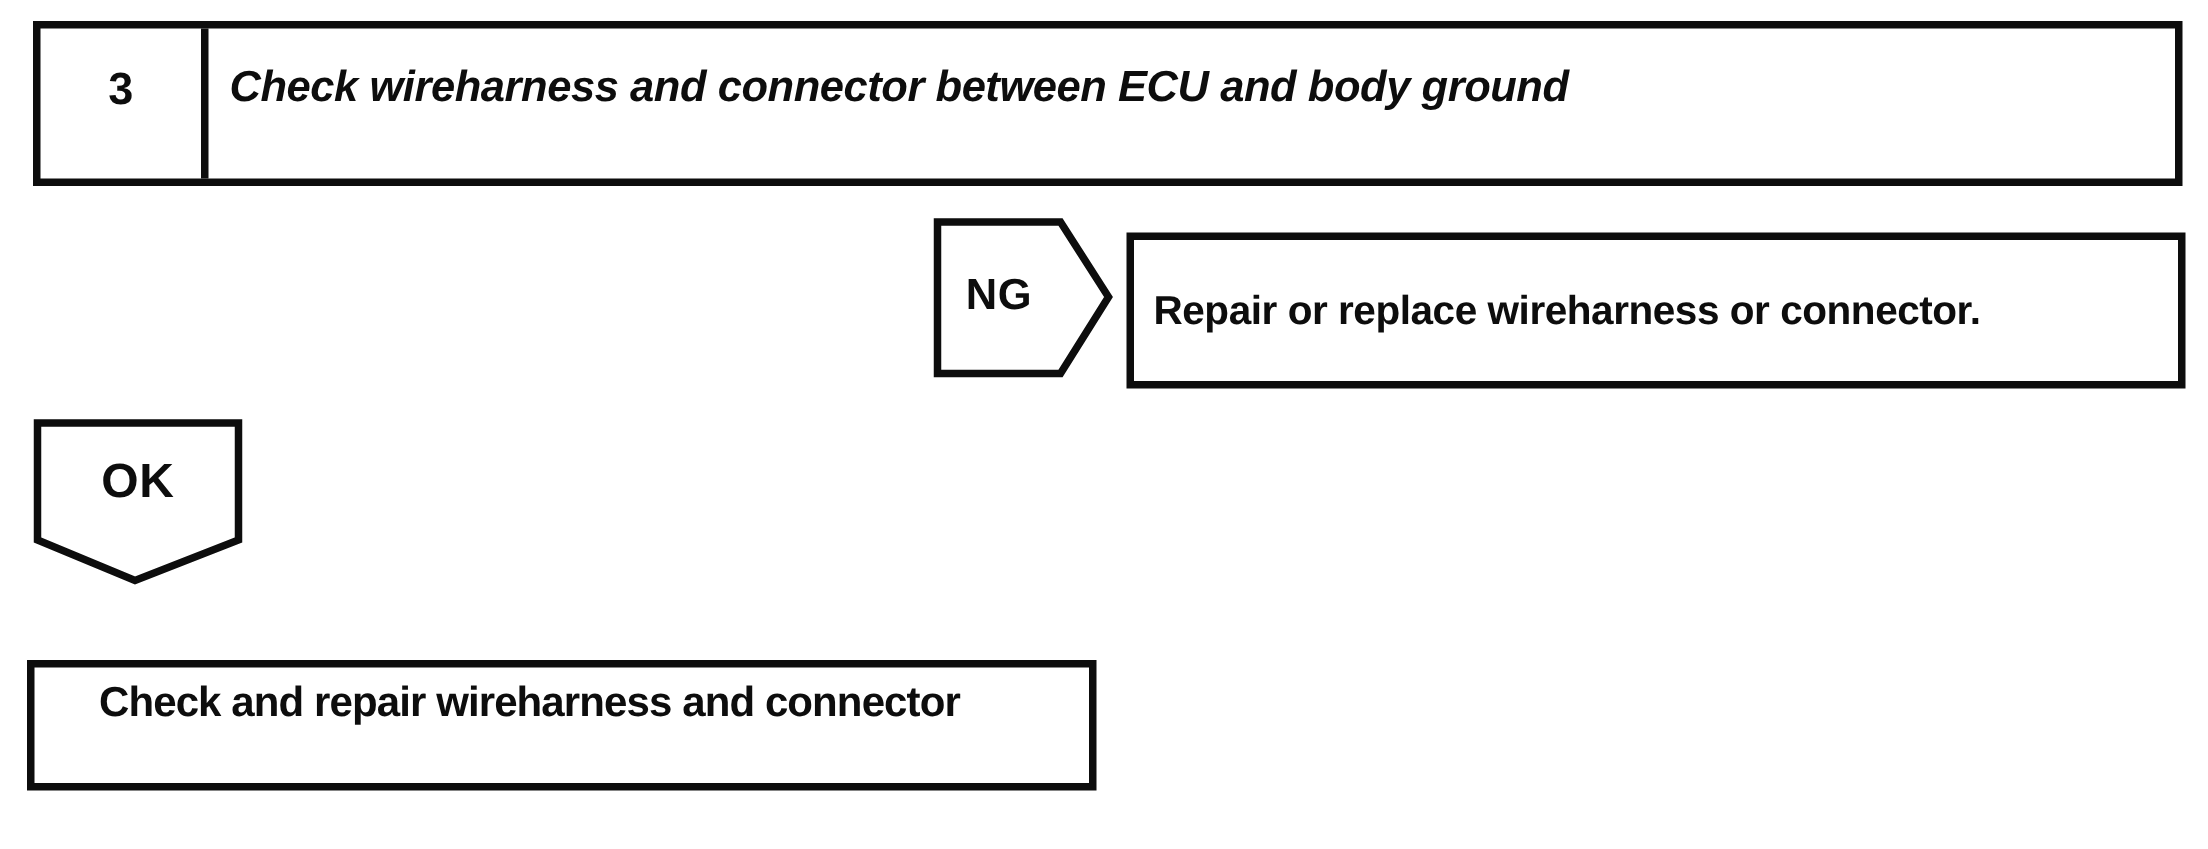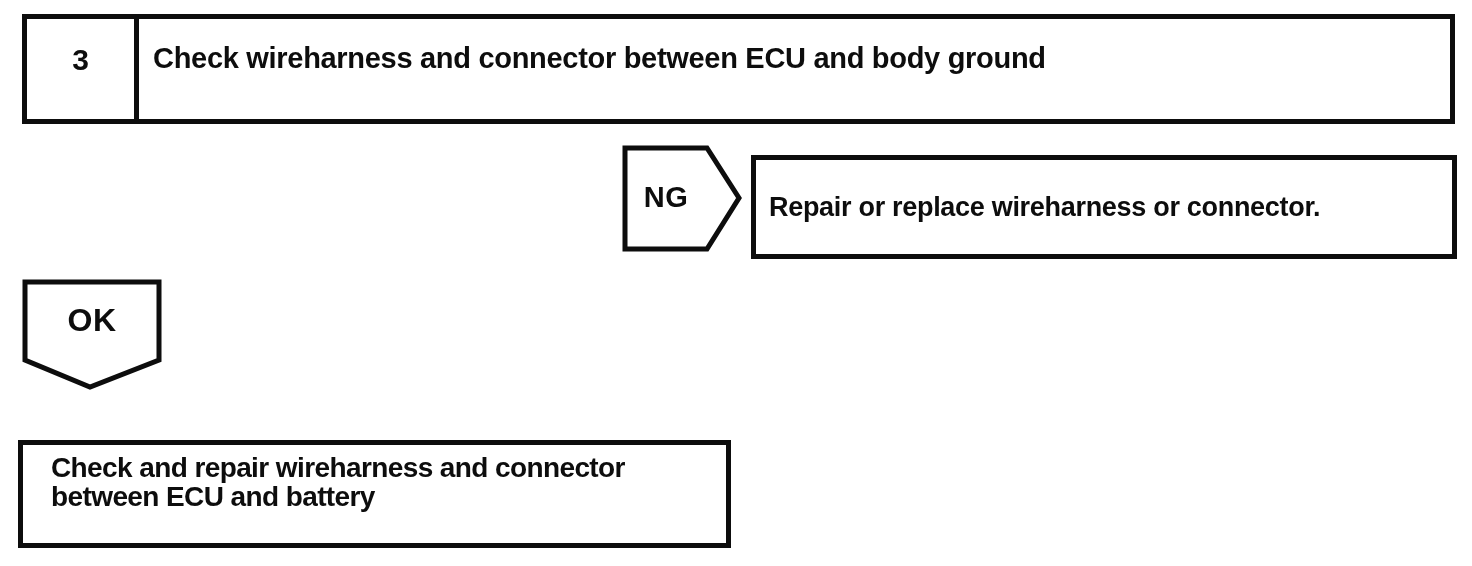--- a/index.html
+++ b/index.html
@@ -34,20 +34,21 @@
     flex: none;
   }
   .step-title-cell {
     flex: 1;
     padding: 23px 30px 0 14px;
     font-size: 29px;
     font-weight: bold;
     letter-spacing: -0.3px;
     white-space: nowrap;
     overflow: hidden;
+    font-style: italic;
   }
 
   
   .ng-shape-wrap {
     position: absolute;
     left: 622px; top: 145px;
     width: 120px; height: 110px;
   }
   .ng-shape-wrap svg { display: block; }
   .ng-label {
@@ -86,23 +87,23 @@
     width: 140px; height: 82px;
     display: flex; align-items: center; justify-content: center;
     font-size: 32px; font-weight: bold;
     letter-spacing: 0.5px;
   }
 
   
   .result-box {
     position: absolute;
     left: 18px; top: 440px;
-    width: 713px; height: 108px;
+    width: 713px; height: 87px;
     border: 5px solid #0d0d0d;
-    padding: 8px 12px 0 28px;
+    padding: 8px 12px 0 43px;
     background: #ffffff;
   }
   .result-line {
     font-size: 28px; font-weight: bold;
     line-height: 29px;
     letter-spacing: -0.6px;
     white-space: nowrap;
   }
 
   .flow-stroke { fill: #ffffff; stroke: #0d0d0d; stroke-width: 5; stroke-linejoin: miter; }
@@ -130,16 +131,15 @@
 
   <div class="ok-shape-wrap">
     <svg width="140" height="112" viewBox="0 0 140 112">
       <polygon class="flow-stroke" points="3,3 137,3 137,81 68,108 3,81"></polygon>
     </svg>
     <div class="ok-label">OK</div>
   </div>
 
   <div class="result-box">
     <div class="result-line">Check and repair wireharness and connector</div>
-    <div class="result-line">between ECU and battery</div>
   </div>
 
 </div>
 
 </body></html>

